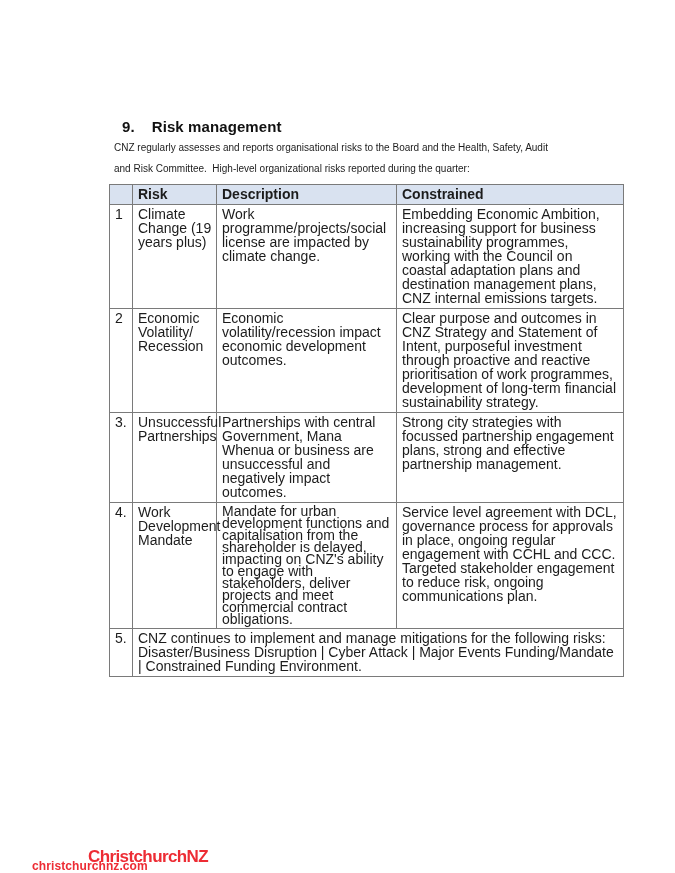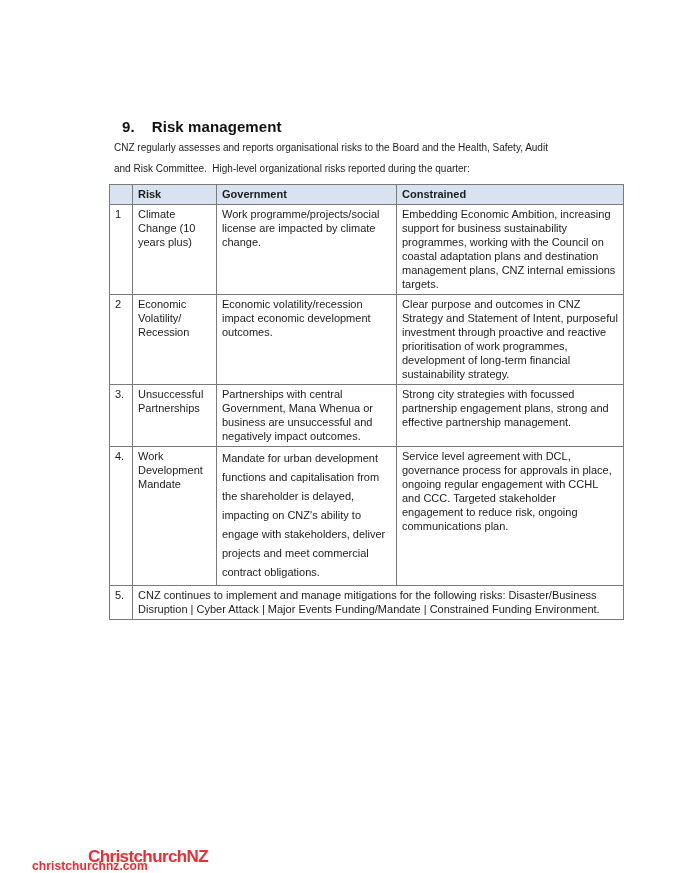--- a/index.html
+++ b/index.html
@@ -35,42 +35,42 @@
     white-space: pre-wrap;
     color: #1c1c1c;
   }
   table.risk-table {
     position: absolute;
     top: 152px;
     left: 77px;
     width: 514px;
     border-collapse: collapse;
     table-layout: fixed;
-    font-size: 11px;
+    font-size: 14px;
     line-height: 14px;
     color: #1c1c1c;
     border: 1.5px solid #4f4f4f;
   }
   .risk-table col.c-num  { width: 23px; }
   .risk-table col.c-risk { width: 84px; }
   .risk-table col.c-desc { width: 180px; }
   .risk-table col.c-mit  { width: 227px; }
   .risk-table th, .risk-table td {
     border: 1px solid #7a7a7a;
     vertical-align: top;
     padding: 2px 4px 3px 5px;
     text-align: left;
   }
   .risk-table thead th {
     background: #d9e2f0;
     font-weight: bold;
     height: 19px;
     padding-top: 2px;
   }
-  .risk-table td.tight { line-height: 19px; }
+  .risk-table td.tight { line-height: 12px; }
   .risk-table td.num-cell { padding-left: 5px; }
   .row-r1 td { height: 70px; }
   .row-r2 td { height: 70px; }
   .row-r3 td { height: 57px; }
   .row-r4 td { height: 83px; }
   .row-summary td { height: 34px; }
   .footer-logo {
     position: absolute;
     top: 815px;
     left: 56px;
@@ -106,28 +106,28 @@
     <colgroup>
       <col class="c-num">
         <col class="c-risk">
         <col class="c-desc">
         <col class="c-mit">
     </colgroup>
     <thead>
       <tr>
         <th></th>
         <th>Risk</th>
-        <th>Government</th>
+        <th>Description</th>
         <th>Constrained</th>
       </tr>
     </thead>
     <tbody>
       <tr class="row-r1">
         <td class="num-cell">1</td>
-        <td>Climate Change (10 years plus)</td>
+        <td>Climate Change (19 years plus)</td>
         <td>Work programme/projects/social license are impacted by climate change.</td>
         <td>Embedding Economic Ambition, increasing support for business sustainability programmes, working with the Council on coastal adaptation plans and destination management plans, CNZ internal emissions targets.</td>
       </tr>
       <tr class="row-r2">
         <td class="num-cell">2</td>
         <td>Economic Volatility/ Recession</td>
         <td>Economic volatility/recession impact economic development outcomes.</td>
         <td>Clear purpose and outcomes in CNZ Strategy and Statement of Intent, purposeful investment through proactive and reactive prioritisation of work programmes, development of long-term financial sustainability strategy.</td>
       </tr>
       <tr class="row-r3">

